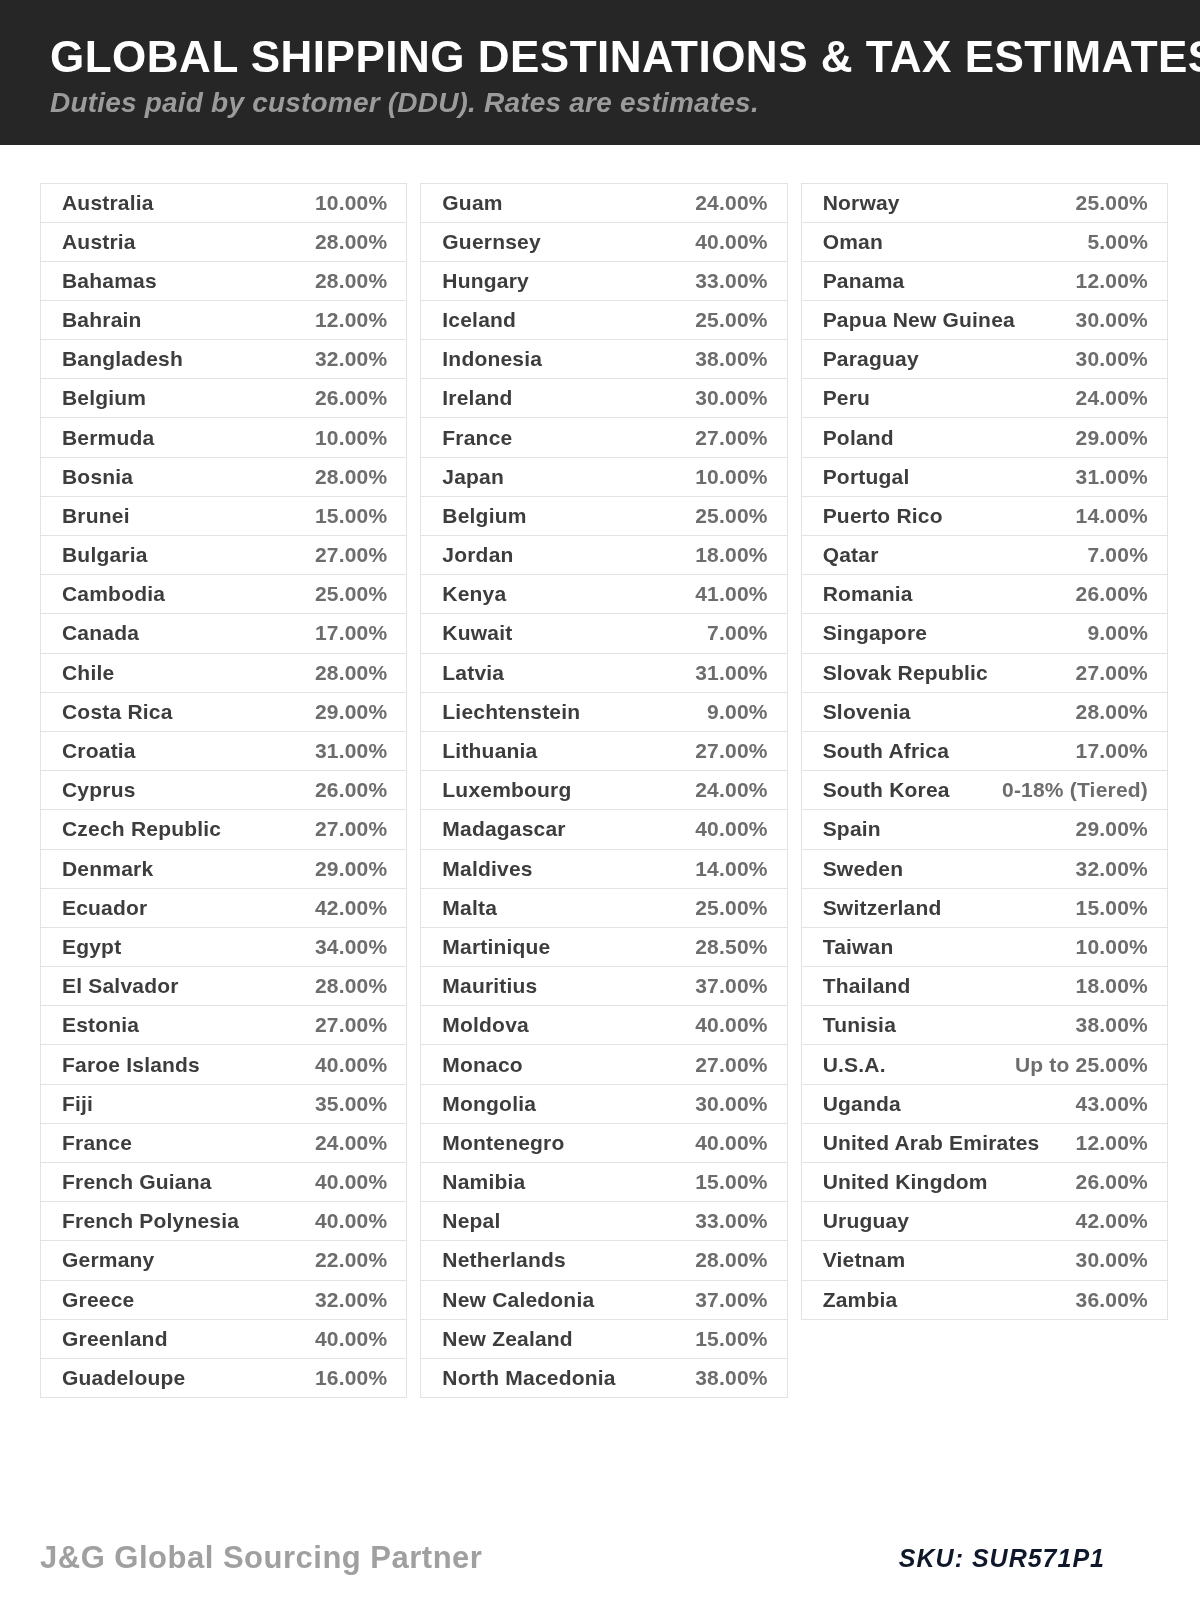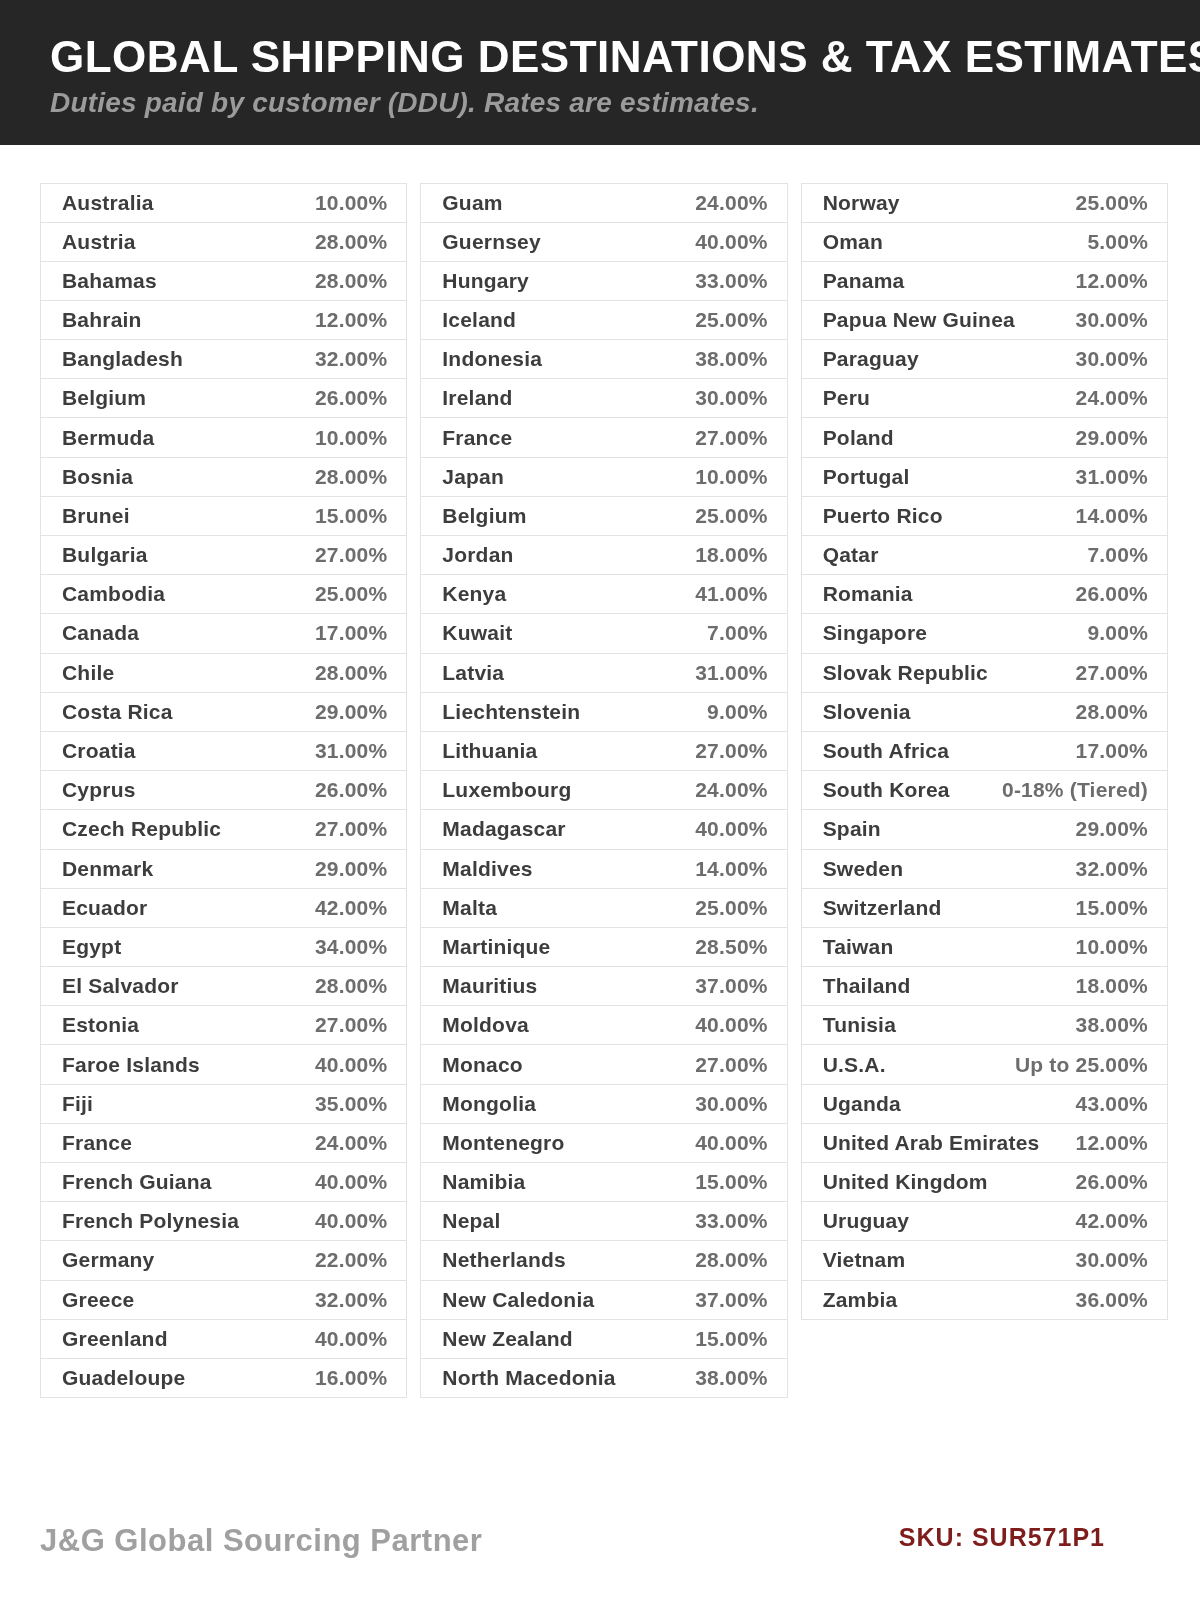--- a/index.html
+++ b/index.html
@@ -71,34 +71,35 @@
     color: #6d6d6d;
     letter-spacing: 0.2px;
     white-space: nowrap;
   }
 
   
   .ftr {
     margin-top: auto;
     display: flex;
     justify-content: space-between;
-    align-items: flex-start;
-    padding: 0 95px 41px 40px;
+    align-items: center;
+    padding: 0 95px 24px 40px;
   }
   .brand {
     font-size: 31px;
     font-weight: bold;
     color: #a0a0a0;
     letter-spacing: 0.5px;
   }
   .sku {
     font-size: 25px;
     font-weight: bold;
-    color: #7f1d1d;
+    color: #0f172a;
     letter-spacing: 1px;
+    font-style: italic;
   }
 </style>
 </head>
 <body>
 
 <header class="hdr">
   <h1>GLOBAL SHIPPING DESTINATIONS &amp; TAX ESTIMATES</h1>
   <p>Duties paid by customer (DDU). Rates are estimates.</p>
 </header>
 

